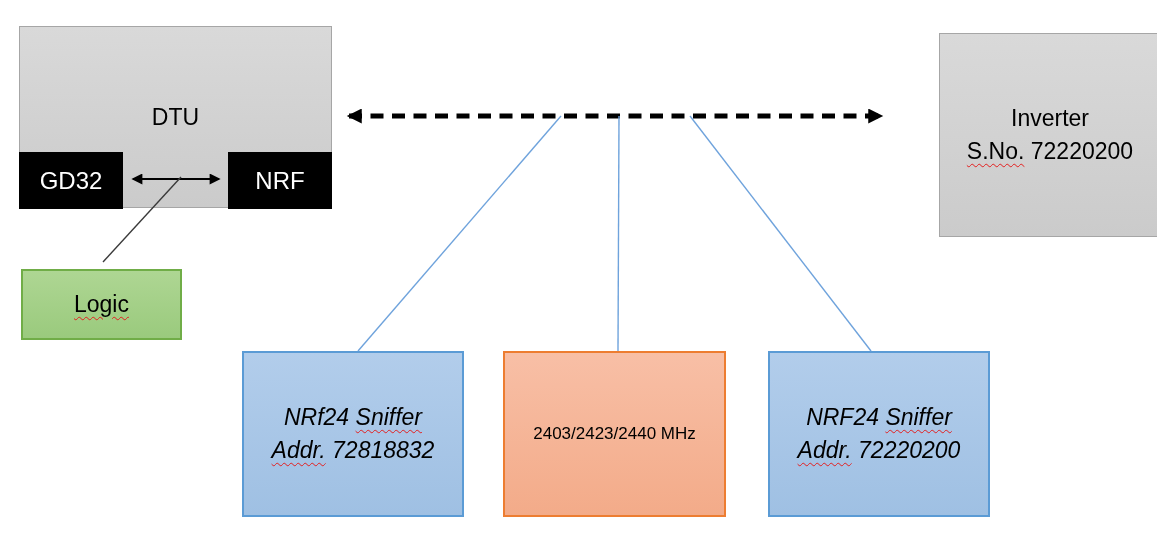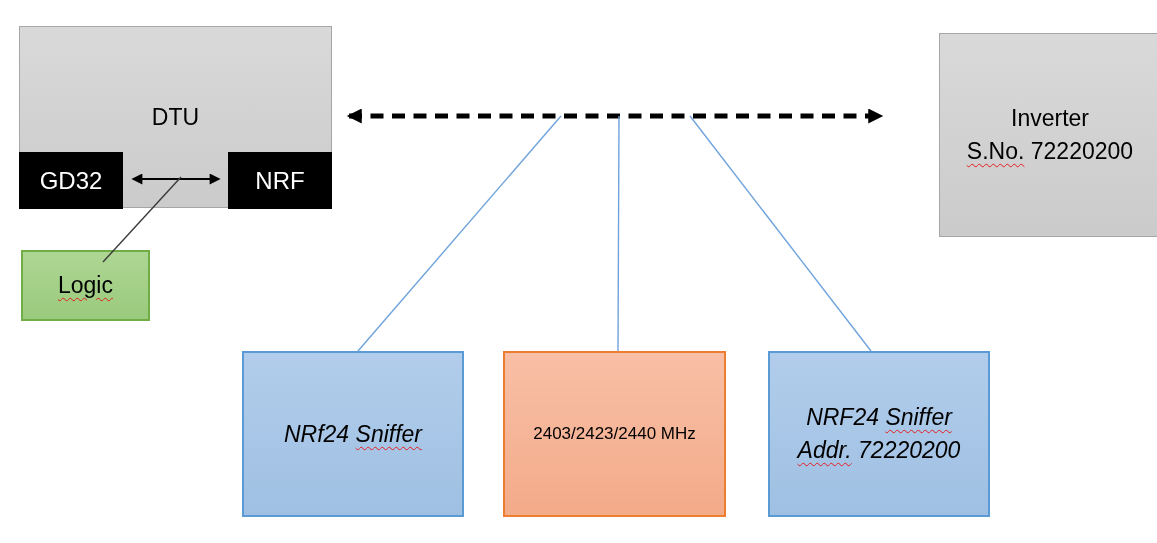--- a/index.html
+++ b/index.html
@@ -78,34 +78,37 @@
   </div>
 
   <div class="box black-chip" style="left:19px; top:152px; width:104px; height:57px;text-align:center;">
     <div>GD32</div>
   </div>
 
   <div class="box black-chip" style="left:228px; top:152px; width:104px; height:57px;">
     <div>NRF</div>
   </div>
 
-  <div class="box green" style="left:21px; top:250px; width:129px; height:71px;">
+  <div class="box green" style="left:21px; top:269px; width:161px; height:71px;">
     <div class="wavy">Logic</div>
   </div>
 
   <div class="box gray" style="left:896px; top:33px; width:222px; height:204px;margin-left:43px;">
     <div>Inverter</div>
     <div>
       <span class="wavy">S.No.</span><span> 72220200</span>
     </div>
   </div>
 
   <div class="box blue" style="left:242px; top:351px; width:222px; height:166px;">
     <div>
       <span>NRf24 </span><span class="wavy">Sniffer</span>
+    </div>
+    <div>
+      <span class="wavy">Addr.</span><span> 72818832</span>
     </div>
   </div>
 
   <div class="box orange" style="left:503px; top:351px; width:223px; height:166px;">
     <div class="sub">2403/2423/2440 MHz</div>
   </div>
 
   <div class="box blue" style="left:768px; top:351px; width:222px; height:166px;">
     <div>
       <span>NRF24 </span><span class="wavy">Sniffer</span>

